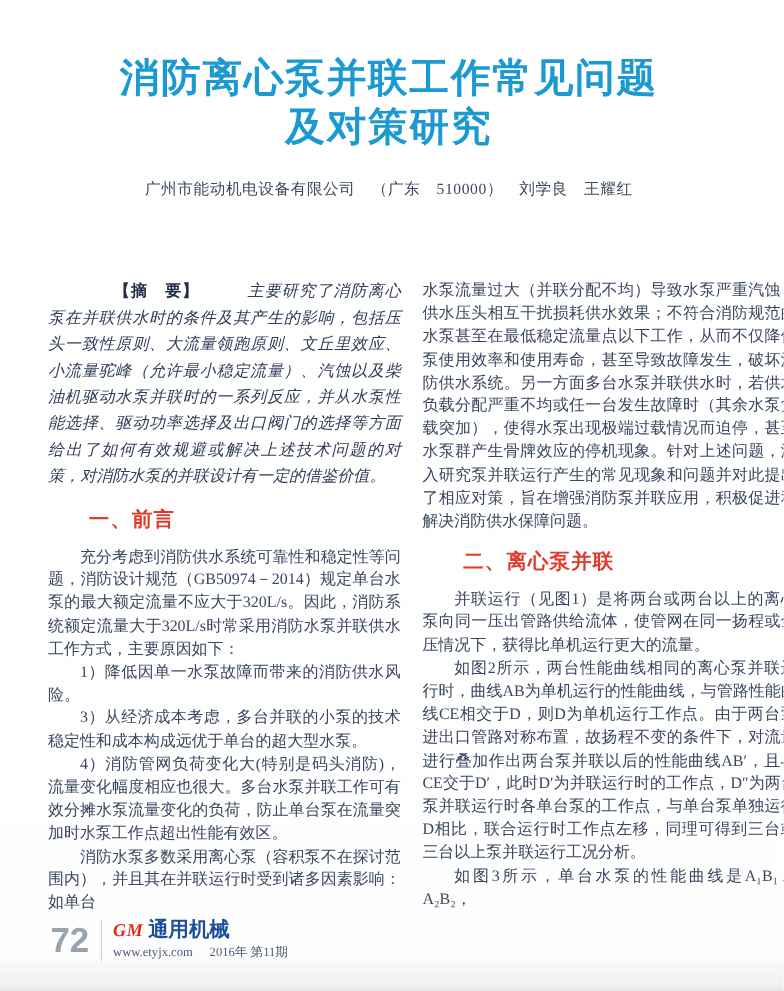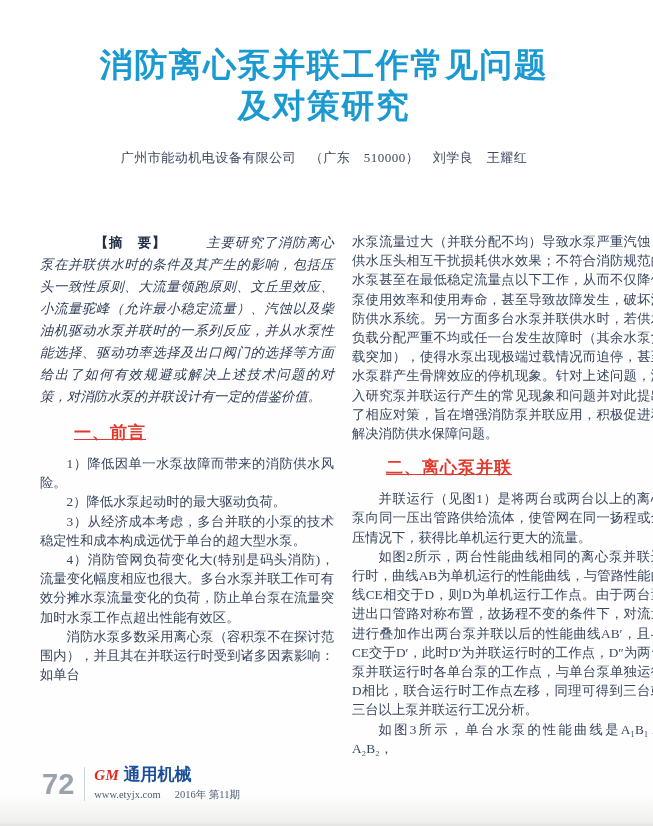--- a/index.html
+++ b/index.html
@@ -37,21 +37,21 @@
   p.abs {
     text-align:justify; text-indent:2em;
     font-size:13.4px; line-height:22px; color:#2f3d58;
   }
   .abs-label { font-style:normal; font-weight:bold; color:#222e45;margin-left:28px; }
   .abs-text  { font-style:italic;margin-left:40px; }
 
   h2.sec-heading {
     font-family:"Liberation Sans","DejaVu Sans",sans-serif;
     font-size:17px; font-weight:bold; color:#e13a2c;
-    text-indent:2em; margin:13px 0 10px 0; letter-spacing:1px;text-decoration:underline;
+    text-indent:2em; margin:13px 0 10px 0; letter-spacing:1px;
   }
 
   .footer {
     position:absolute; left:42px; top:767px;
     display:flex; align-items:stretch; height:34px;
   }
   .page-num {
     font-family:"Liberation Sans","DejaVu Sans",sans-serif;
     font-size:29px; font-weight:bold; color:#99a3ad;
     line-height:34px; padding-right:10px;text-align:center;
@@ -83,22 +83,22 @@
     <div>及对策研究</div>
   </div>
 
   <div class="byline">广州市能动机电设备有限公司　（广东　510000）　刘学良　王耀红</div>
 
   <div class="col col-left">
     <p class="abs"><span class="abs-label">【摘　要】</span><span class="abs-text">主要研究了消防离心泵在并联供水时的条件及其产生的影响，包括压头一致性原则、大流量领跑原则、文丘里效应、小流量驼峰（允许最小稳定流量）、汽蚀以及柴油机驱动水泵并联时的一系列反应，并从水泵性能选择、驱动功率选择及出口阀门的选择等方面给出了如何有效规避或解决上述技术问题的对策，对消防水泵的并联设计有一定的借鉴价值。</span></p>
 
     <h2 class="sec-heading">一、前言</h2>
 
+    <p class="body-p">充分考虑到消防供水系统可靠性和稳定性等问题，消防设计规范（GB50974－2014）规定单台水泵的最大额定流量不应大于320L/s。因此，消防系统额定流量大于320L/s时常采用消防水泵并联供水工作方式，主要原因如下：</p>
     <p class="body-p">1）降低因单一水泵故障而带来的消防供水风险。</p>
-    <p class="body-p">2）降低水泵起动时的最大驱动负荷。</p>
     <p class="body-p">3）从经济成本考虑，多台并联的小泵的技术稳定性和成本构成远优于单台的超大型水泵。</p>
     <p class="body-p">4）消防管网负荷变化大(特别是码头消防)，流量变化幅度相应也很大。多台水泵并联工作可有效分摊水泵流量变化的负荷，防止单台泵在流量突加时水泵工作点超出性能有效区。</p>
     <p class="body-p">消防水泵多数采用离心泵（容积泵不在探讨范围内），并且其在并联运行时受到诸多因素影响：如单台</p>
   </div>
 
   <div class="col col-right">
     <p class="body-p no-indent">水泵流量过大（并联分配不均）导致水泵严重汽蚀，供水压头相互干扰损耗供水效果；不符合消防规范的水泵甚至在最低稳定流量点以下工作，从而不仅降低泵使用效率和使用寿命，甚至导致故障发生，破坏消防供水系统。另一方面多台水泵并联供水时，若供水负载分配严重不均或任一台发生故障时（其余水泵负载突加），使得水泵出现极端过载情况而迫停，甚至水泵群产生骨牌效应的停机现象。针对上述问题，深入研究泵并联运行产生的常见现象和问题并对此提出了相应对策，旨在增强消防泵并联应用，积极促进和解决消防供水保障问题。</p>
 
     <h2 class="sec-heading">二、离心泵并联</h2>
 

